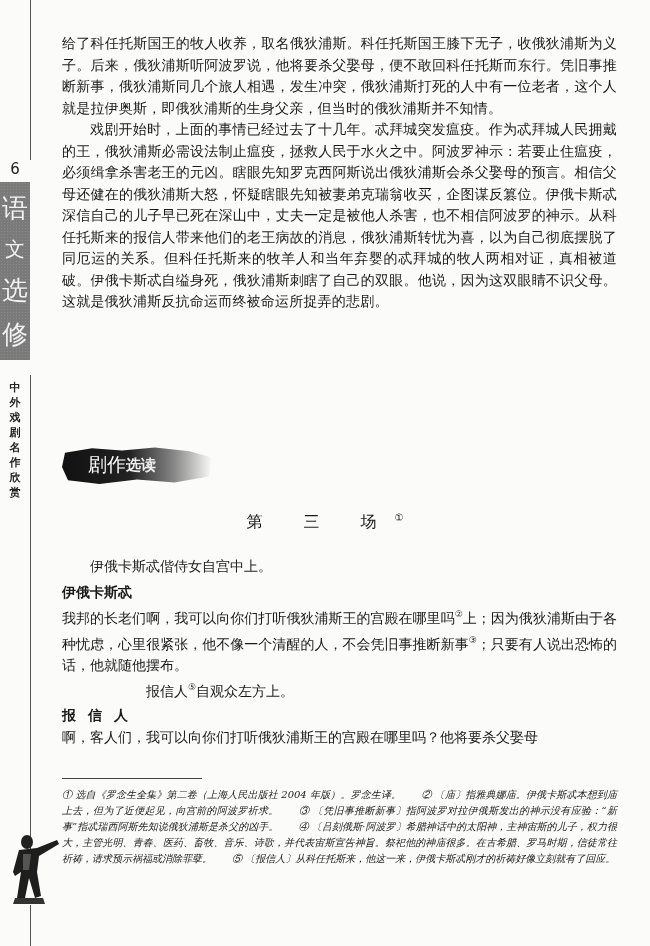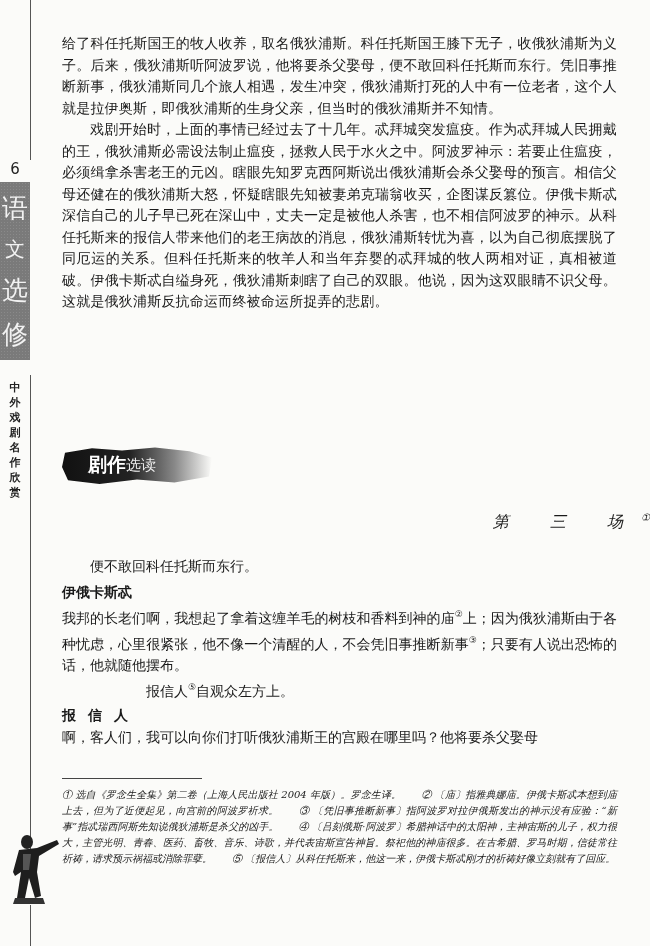--- a/index.html
+++ b/index.html
@@ -36,25 +36,25 @@
       font-size: 14px; line-height: 21.5px; margin: 0; text-align: justify;
       letter-spacing: 0.2px;
     }
     .para.indent { text-indent: 28px; }
     .banner {
       position: absolute; left: 62px; top: 446px; width: 150px; height: 38px;
       background: linear-gradient(90deg, #111 0%, #222 45%, #888 75%, rgba(200,200,200,0) 100%);
       clip-path: polygon(2% 18%, 20% 6%, 40% 12%, 62% 4%, 85% 14%, 100% 30%, 98% 80%, 75% 96%, 50% 88%, 25% 100%, 4% 90%, 0% 55%);
       display: flex; align-items: center; padding-left: 26px; box-sizing: border-box;
     }
-    .banner .b1 { color: #fff; font-size: 19px; font-weight: bold; }
-    .banner .b2 { color: #eee; font-size: 15px; font-weight: normal; margin-top: 0; }
+    .banner .b1 { color: #fff; font-size: 19px; font-weight: normal; }
+    .banner .b2 { color: #eee; font-size: 15px; font-weight: bold; margin-top: 0; }
     .scene-title {
-      position: absolute; left: 0; width: 650px; top: 512px; text-align: right;
-      font-size: 16px; letter-spacing: 18px; font-style: italic;
+      position: absolute; left: 0; width: 650px; top: 512px; text-align: center;
+      font-size: 16px; letter-spacing: 18px;
     }
     .scene-title sup { font-size: 10px; letter-spacing: 0; }
     .stage { font-family: "DejaVu Sans", sans-serif; font-size: 13px; }
     .dialogue { position: absolute; left: 62px; width: 555px; }
     .d-row { display: flex; font-size: 14px; line-height: 22px; flex-direction: column; }
     .speaker {
       width: 84px; flex: none; font-family: "DejaVu Sans", sans-serif; font-weight: bold; font-size: 14px;
     }
     .speaker.spaced { letter-spacing: 12px; }
     .line-text { flex: 1; text-align: justify; }
@@ -94,26 +94,26 @@
 <div class="banner">
   <span class="b1">剧作</span>
   <span class="b2">选读</span>
 </div>
 
 <div class="scene-title">
   <span>第 三 场</span><sup>①</sup>
 </div>
 
 <div class="dialogue" style="top:555px;">
-  <div class="d-cont stage" style="margin-left:28px; margin-bottom:4px;">便不敢回科任托斯而东行。</div>
+  <div class="d-cont stage" style="margin-left:28px; margin-bottom:4px;">伊俄卡斯忒偕侍女自宫中上。</div>
 
   <div class="d-row">
     <div class="speaker">伊俄卡斯忒</div>
     <div class="line-text">
-      <span>我邦的长老们啊，我想起了拿着这缠羊毛的树枝和香料到神的庙</span><sup class="fn">②</sup><span>上；因为俄狄浦斯由于各种忧虑，心里很紧张，他不像一个清醒的人，不会凭旧事推断新事</span><sup class="fn">③</sup><span>；只要有人说出恐怖的话，他就随他摆布。</span>
+      <span>我邦的长老们啊，我可以向你们打听俄狄浦斯王的宫殿在哪里吗</span><sup class="fn">②</sup><span>上；因为俄狄浦斯由于各种忧虑，心里很紧张，他不像一个清醒的人，不会凭旧事推断新事</span><sup class="fn">③</sup><span>；只要有人说出恐怖的话，他就随他摆布。</span>
     </div>
   </div>
 
 
   <div class="d-cont stage">
     <span>报信人</span><sup class="fn">⑤</sup><span>自观众左方上。</span>
   </div>
 
   <div class="d-row" style="margin-top:2px;">
     <div class="speaker spaced">报信人</div>

